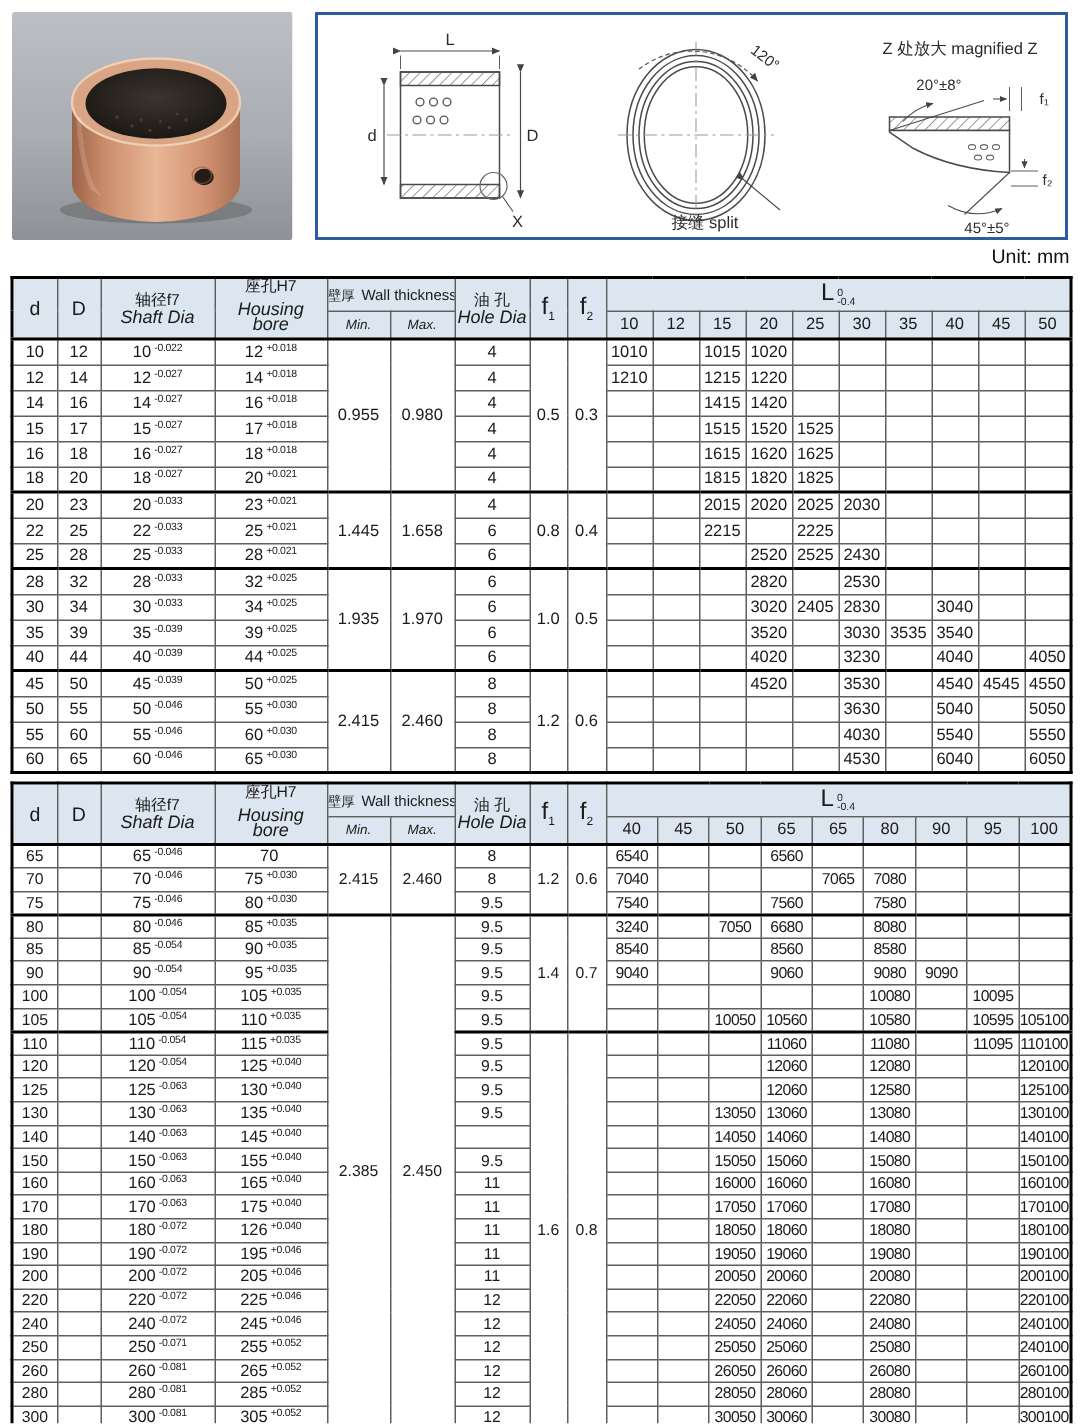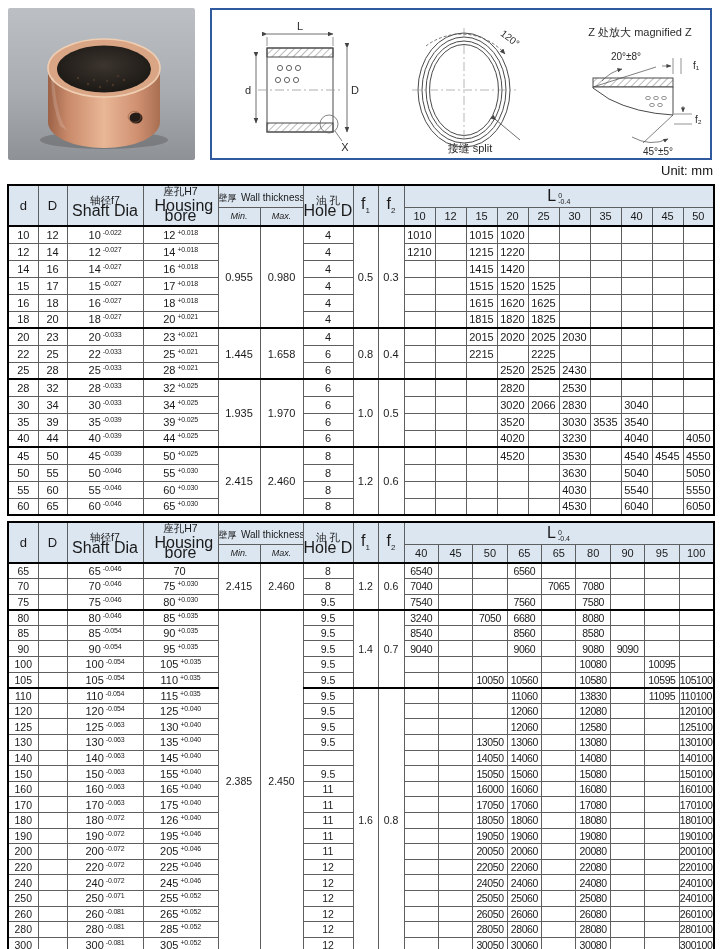--- a/index.html
+++ b/index.html
@@ -20,21 +20,21 @@
   .spec thead{border-bottom:2px solid #000;}
   .spec thead th{background:#dce6f1;font-weight:normal;}
   .spec thead tr{height:17px;}
   .spec1 tbody tr{height:17px;}
   .spec2 tbody tr{height:15.6px;}
   .spec tbody td{font-size:11px;}
   .spec2 tbody td{font-size:10.5px;}
   .spec tr.thick td{border-top:2px solid #000;}
   .hbig{font-size:13px;}
   .zh{display:block;font-size:10.5px;line-height:11px;}
-  .en{display:block;font-size:16px;line-height:10px;}
+  .en{display:block;font-size:12px;line-height:10px;font-style:italic;}
   .en.wrap{width:52px;margin:4px auto;white-space:normal;}
   .wzh{font-size:9px;}
   .wen{font-size:10px;}
   .hmm{font-size:9px;font-style:italic;}
   .hlnum{font-size:11px;}
   .fsub{font-size:8px;}
   .lstack{display:inline-block;vertical-align:-3px;margin-left:2px;text-align:left;}
   .lstack span{display:block;font-size:7px;line-height:6.5px;}
   .tol{font-size:7px;position:relative;top:-4px;margin-left:2px;letter-spacing:-0.2px;}
   .num{font-size:11px;}
@@ -418,21 +418,21 @@
           <tr>
             <td class="c-d">30</td>
             <td>34</td>
             <td><span class="num">30</span><span class="tol">-0.033</span></td>
             <td><span class="num">34</span><span class="tol">+0.025</span></td>
             <td>6</td>
             <td class="c-l"></td>
             <td class="c-l"></td>
             <td class="c-l"></td>
             <td class="c-l">3020</td>
-            <td class="c-l">2066</td>
+            <td class="c-l">2405</td>
             <td class="c-l">2830</td>
             <td class="c-l"></td>
             <td class="c-l">3040</td>
             <td class="c-l"></td>
             <td class="c-l"></td>
           </tr>
           <tr>
             <td class="c-d">35</td>
             <td>39</td>
             <td><span class="num">35</span><span class="tol">-0.039</span></td>
@@ -739,21 +739,21 @@
             <td><span class="num">110</span><span class="tol">-0.054</span></td>
             <td><span class="num">115</span><span class="tol">+0.035</span></td>
             <td>9.5</td>
             <td rowspan="17">1.6</td>
             <td rowspan="17">0.8</td>
             <td class="c-l"></td>
             <td class="c-l"></td>
             <td class="c-l"></td>
             <td class="c-l">11060</td>
             <td class="c-l"></td>
-            <td class="c-l">13830</td>
+            <td class="c-l">11080</td>
             <td class="c-l"></td>
             <td class="c-l">11095</td>
             <td class="c-l">110100</td>
           </tr>
           <tr>
             <td class="c-d">120</td>
             <td></td>
             <td><span class="num">120</span><span class="tol">-0.054</span></td>
             <td><span class="num">125</span><span class="tol">+0.040</span></td>
             <td>9.5</td>

